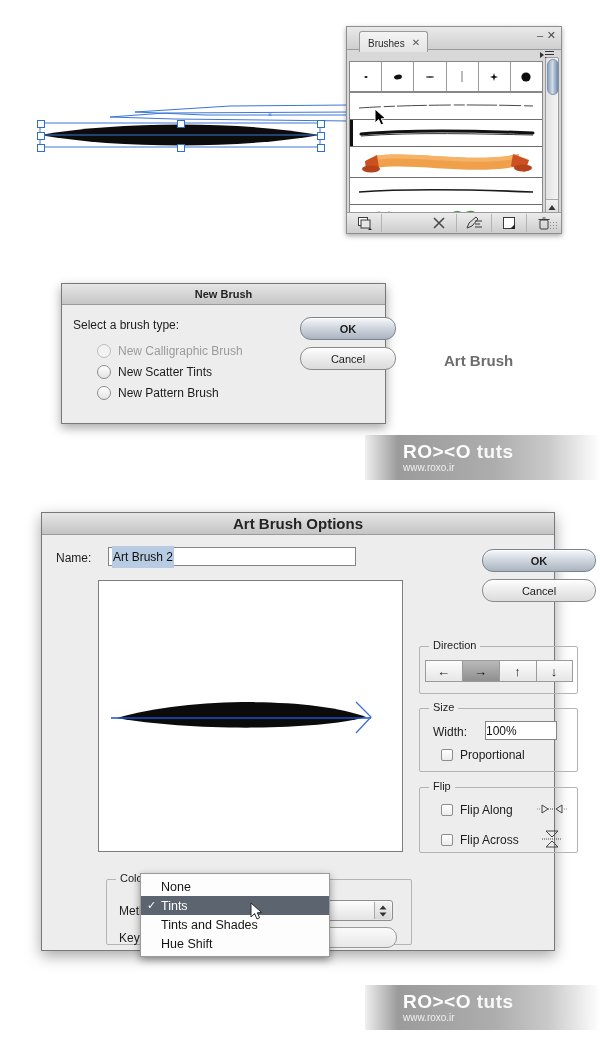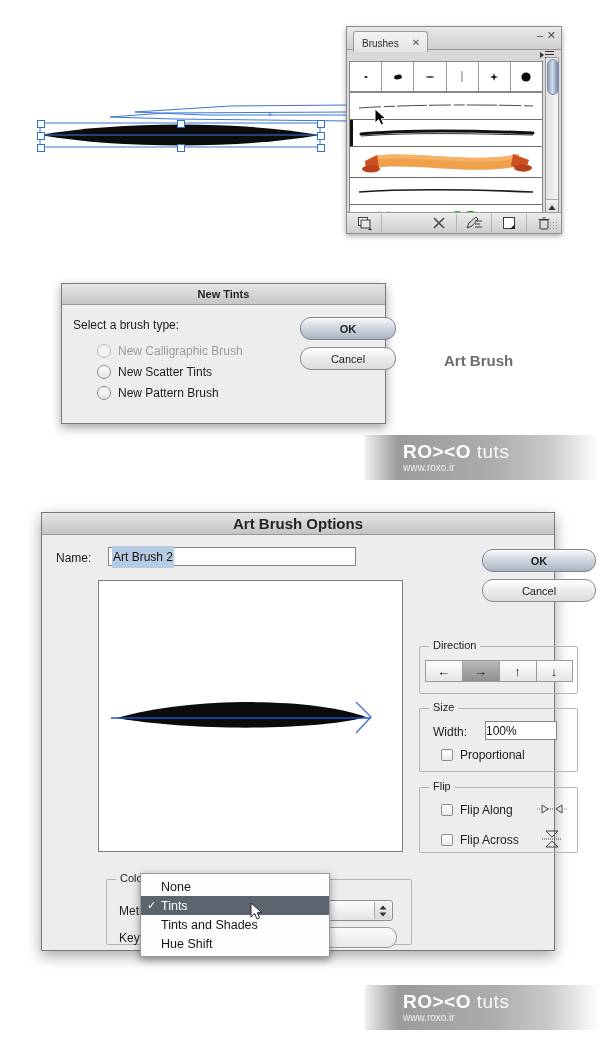--- a/index.html
+++ b/index.html
@@ -17,27 +17,27 @@
     background:#d8d8d8;
     border:1px solid #8f8f8f;
     box-shadow:0 2px 5px rgba(0,0,0,.35);
   }
   #brushes-titlebar{
     position:absolute;left:0;top:0;width:100%;height:22px;
     background:linear-gradient(to bottom,#e9e9e9,#cfcfcf);
     border-bottom:1px solid #9a9a9a;
   }
   #brushes-tab{
-    position:absolute;left:6px;top:4px;height:18px;
+    position:absolute;left:12px;top:4px;height:18px;
     padding:2px 7px 0 8px;
     background:linear-gradient(to bottom,#f4f4f4,#e4e4e4);
     border:1px solid #9b9b9b;border-bottom:none;
     border-radius:3px 3px 0 0;
     font-size:10px;color:#2a2a2a;
-    display:flex;align-items:center;gap:13px;
+    display:flex;align-items:center;gap:7px;
   }
   .tab-close{font-size:10px;color:#555;line-height:1;}
   .win-btn{position:absolute;font-size:11px;color:#4a4a4a;line-height:1;top:3px;}
   #win-min{right:18px;}
   #win-close{right:5px;}
   #panel-menu{
     position:absolute;right:3px;top:21px;width:22px;height:13px;
     display:flex;align-items:center;justify-content:center;gap:1px;
     font-size:9px;color:#333;
   }
@@ -245,21 +245,21 @@
 
   
   .watermark{
     height:45px;
     background:linear-gradient(to right,rgba(150,150,150,.15) 0%,#9b9b9b 14%,#adadad 55%,#c9c9c9 78%,rgba(255,255,255,0) 100%);
     display:flex;flex-direction:column;justify-content:center;padding-left:38px;
     box-sizing:border-box;
   }
   .wm-line1{font-size:19px;color:#fff;letter-spacing:.5px;line-height:19px;}
   .wm-line1 b{font-weight:bold;}
-  .wm-line1 span{font-weight:normal;opacity:.92;}
+  .wm-line1 span{font-weight:bold;opacity:.92;}
   .wm-line2{font-size:10px;color:#efefef;line-height:13px;}
 </style>
 </head>
 <body>
 
 <div class="abs" id="canvas-artwork">
   <svg width="320" height="70" viewBox="0 0 320 70">
 
     <g stroke="#3a77d6" fill="none" stroke-width="1">
       <path d="M105 17 L200 11 L320 10"></path>
@@ -427,21 +427,21 @@
   </div>
 </div>
 
 <div class="cursor" style="left:374px;top:108px;">
   <svg width="13" height="19">
     <path d="M1 1 L1 15 L4.6 11.6 L7 17 L9.6 15.8 L7.3 10.8 L11.6 10.5 Z" fill="#000" stroke="#fff" stroke-width="1"></path>
   </svg>
 </div>
 
 <div class="abs" id="new-brush-dialog">
-  <div id="new-brush-title">New Tints</div>
+  <div id="new-brush-title">New Brush</div>
   <div id="new-brush-body">
     <div id="brush-type-label">Select a brush type:</div>
 
     <div class="radio-row disabled" style="padding-left:24px;">
       <span class="radio disabled"></span>
       <span>New Calligraphic Brush</span>
     </div>
     <div class="radio-row" style="padding-left:24px;">
       <span class="radio"></span>
       <span>New Scatter Tints</span>

